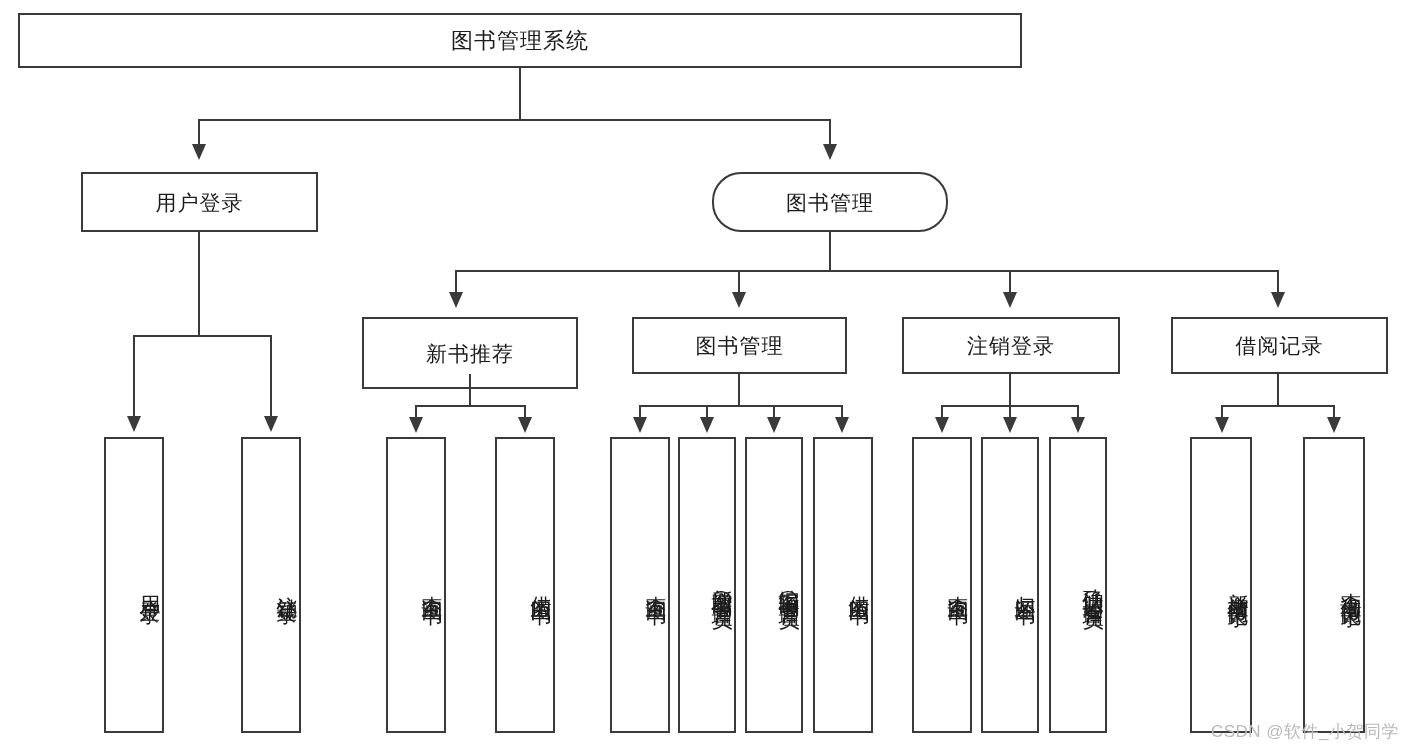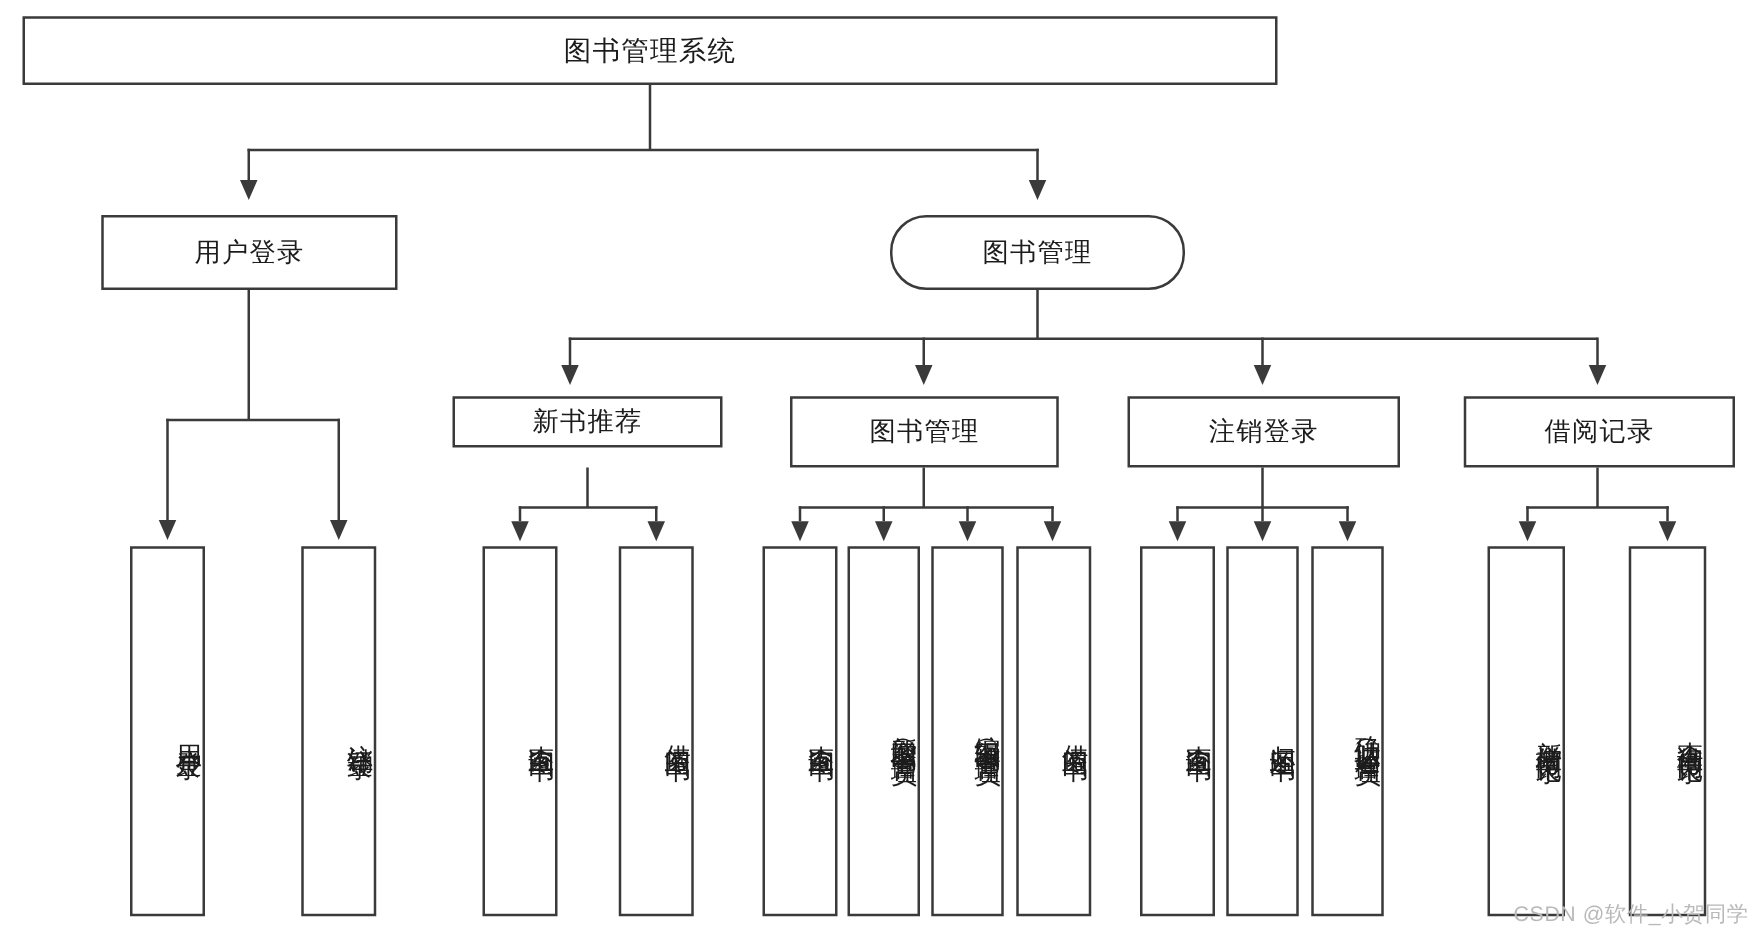--- a/index.html
+++ b/index.html
@@ -114,21 +114,21 @@
   <div class="ln h" style="left:455px;top:270px;width:823px;height:2px;"></div>
   <div class="ln v" style="left:455px;top:270px;width:2px;height:22px;"></div>
   <div class="arrow" style="left:449px;top:292px;"></div>
   <div class="ln v" style="left:738px;top:270px;width:2px;height:22px;"></div>
   <div class="arrow" style="left:732px;top:292px;"></div>
   <div class="ln v" style="left:1009px;top:270px;width:2px;height:22px;"></div>
   <div class="arrow" style="left:1003px;top:292px;"></div>
   <div class="ln v" style="left:1277px;top:270px;width:2px;height:22px;"></div>
   <div class="arrow" style="left:1271px;top:292px;"></div>
 
-  <div class="node h" style="left:362px;top:317px;width:216px;height:41px;">
+  <div class="node h" style="left:362px;top:317px;width:216px;height:72px;">
     <span>新书推荐</span>
   </div>
   <div class="node h" style="left:632px;top:317px;width:215px;height:57px;">
     <span>图书管理</span>
   </div>
   <div class="node h" style="left:902px;top:317px;width:218px;height:57px;">
     <span>注销登录</span>
   </div>
   <div class="node h" style="left:1171px;top:317px;width:217px;height:57px;">
     <span>借阅记录</span>

